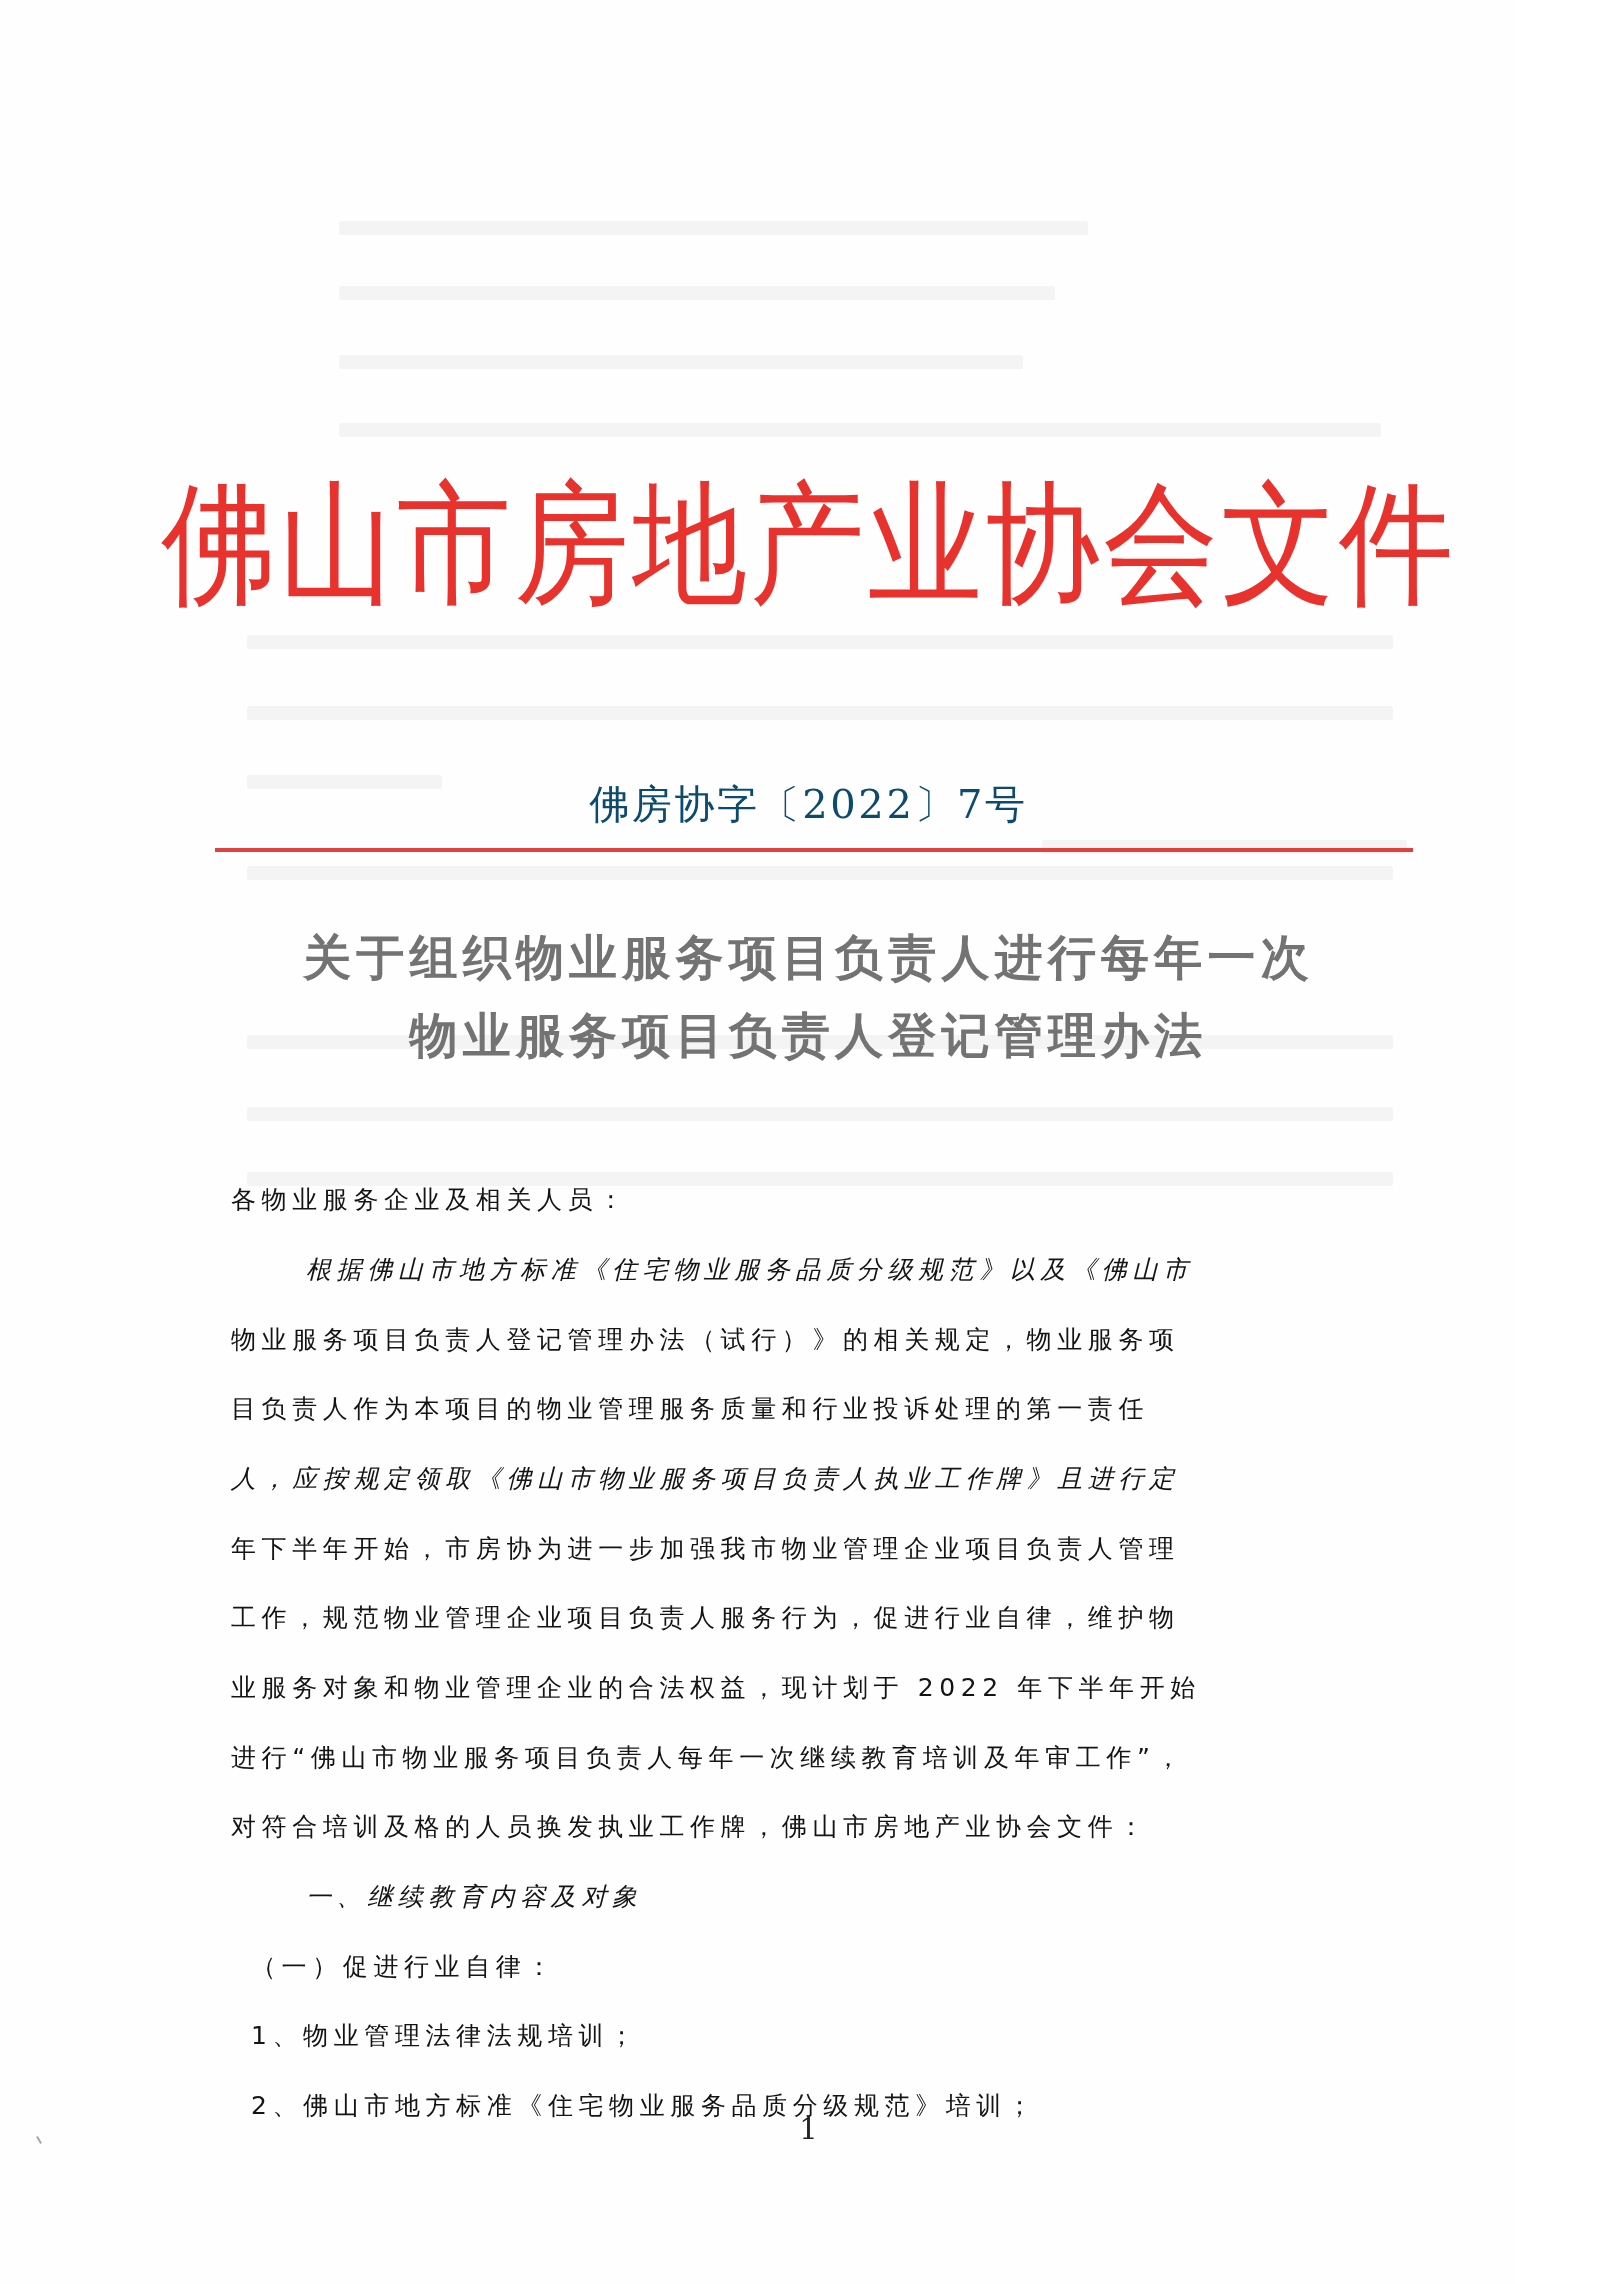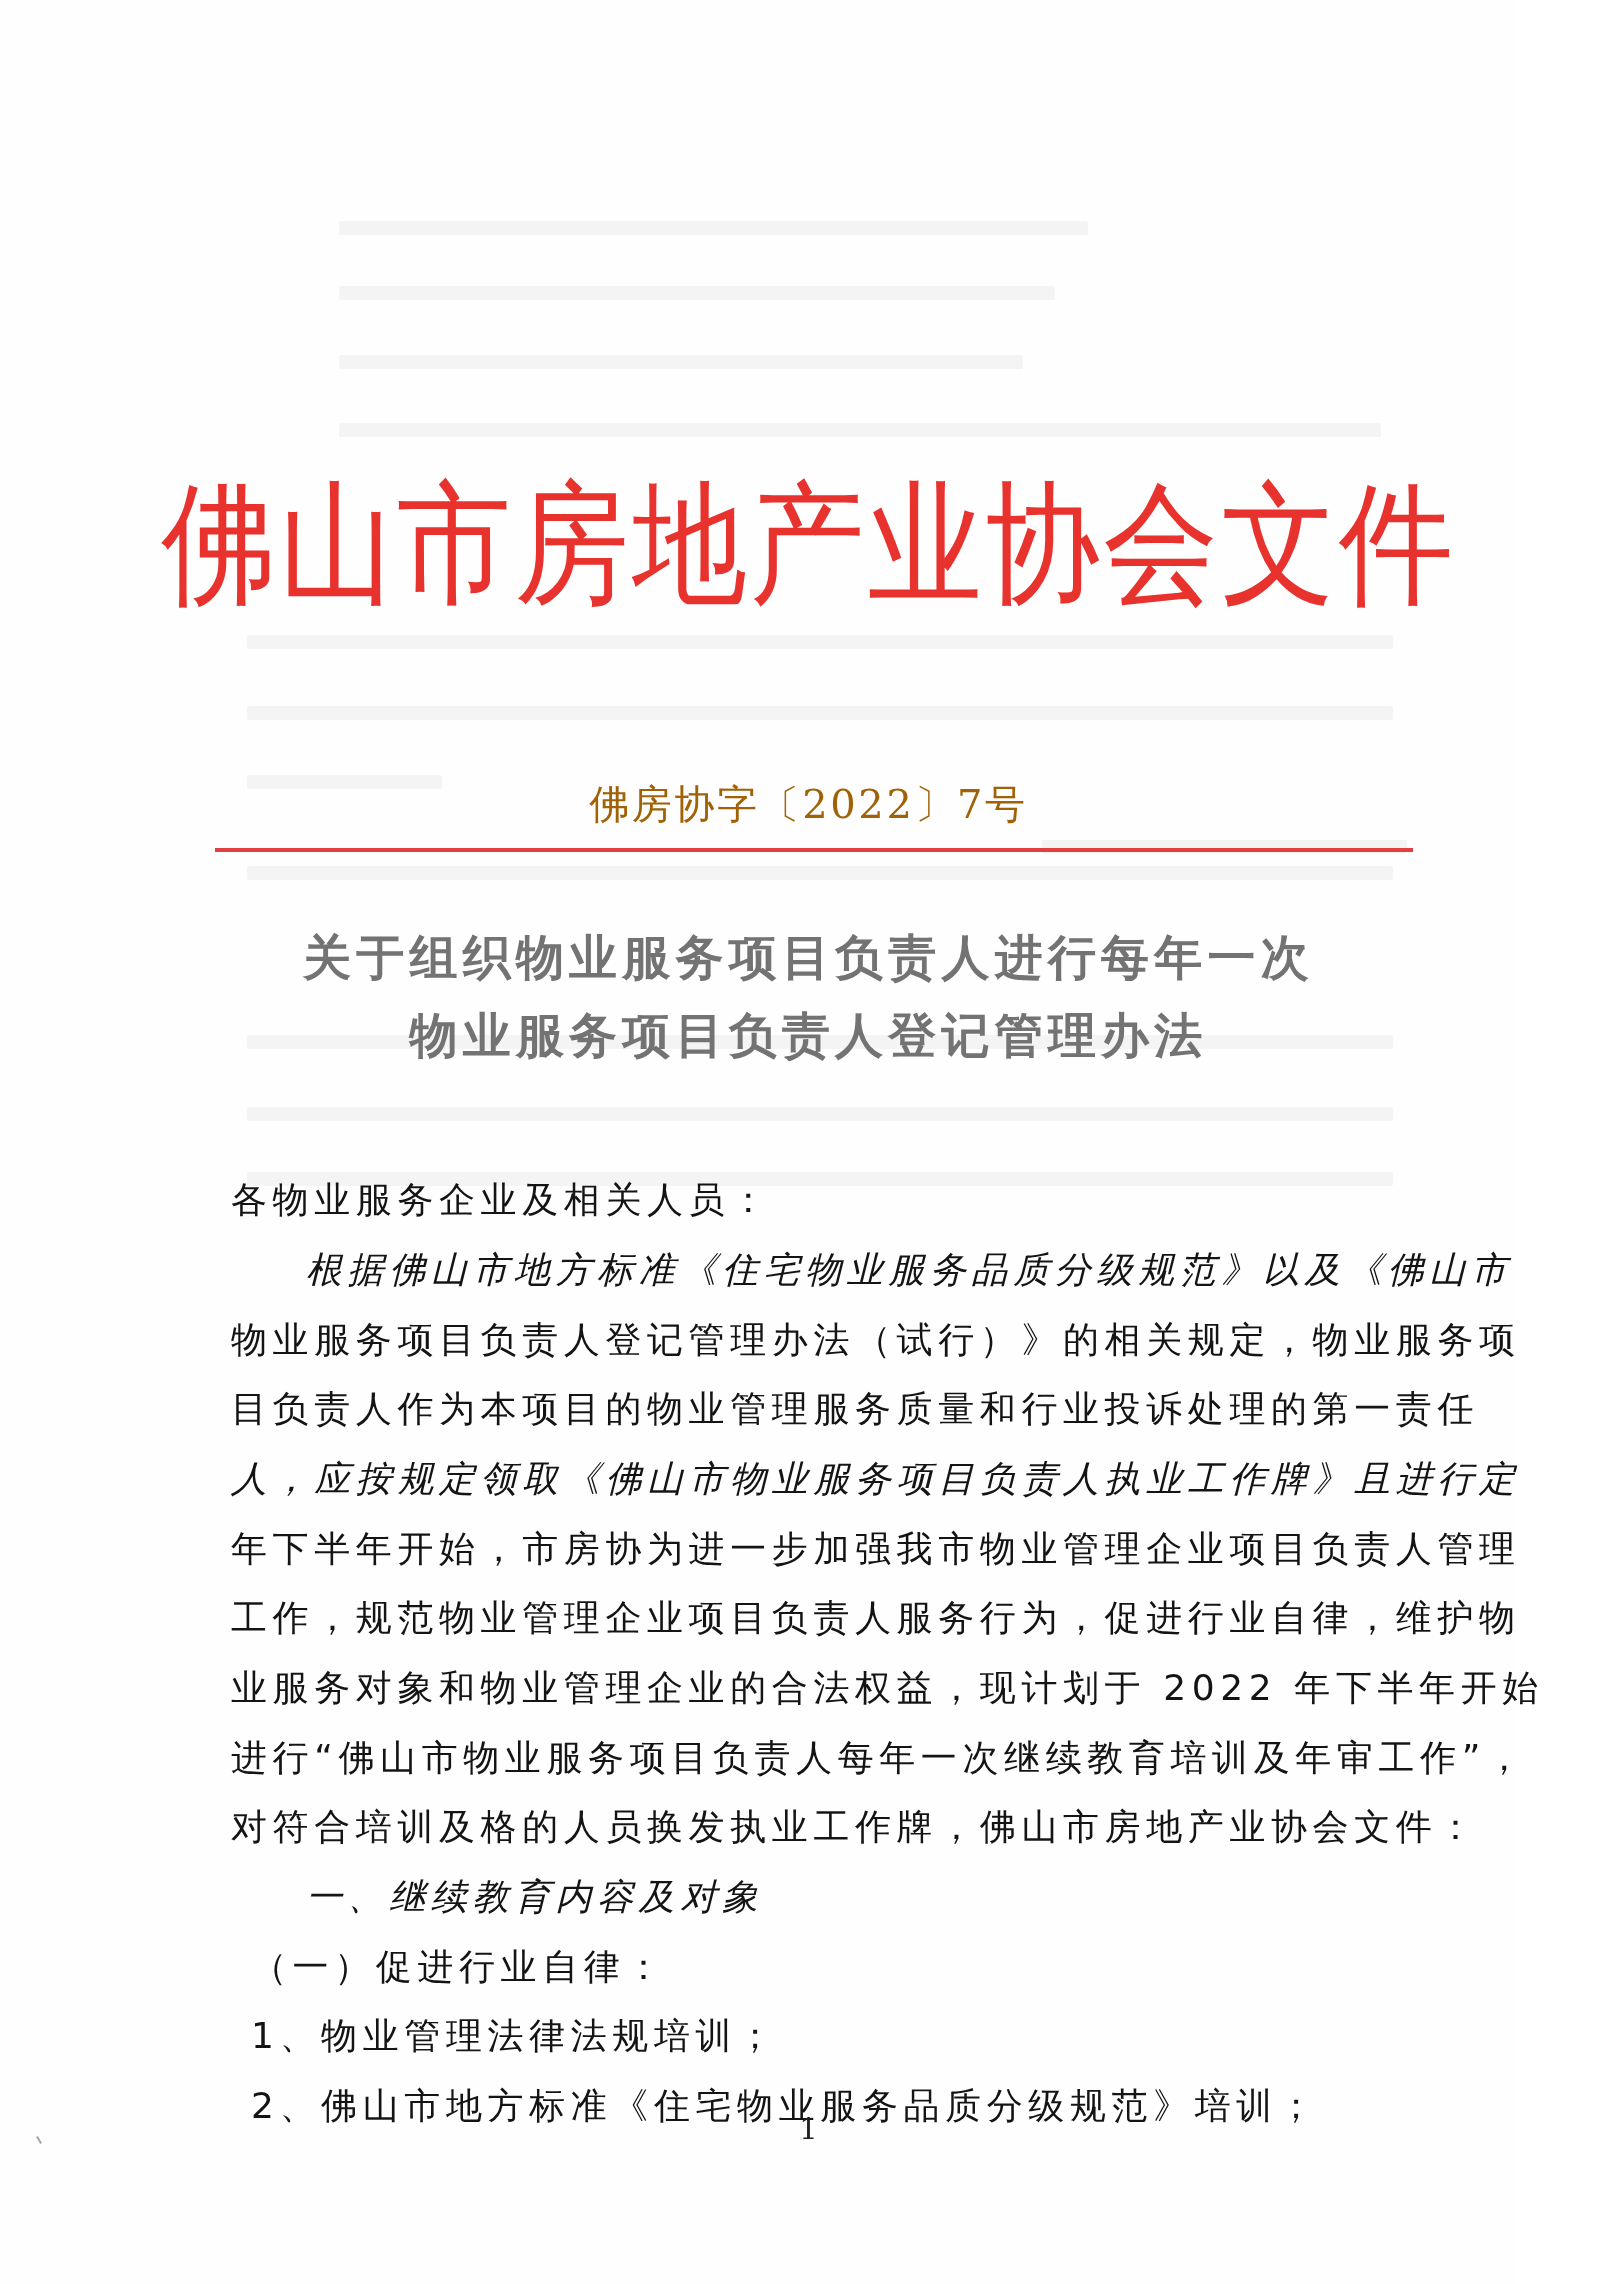--- a/index.html
+++ b/index.html
@@ -45,21 +45,21 @@
     font-weight: normal;
   }
   .doc-number {
     position: absolute;
     left: 0;
     width: 1617px;
     top: 778px;
     text-align: center;
     font-size: 40px;
     line-height: 52px;
-    color: #a16207;
+    color: #0c4a6e;
     letter-spacing: 2.6px;
   }
   .red-rule {
     position: absolute;
     left: 215px;
     width: 1198px;
     top: 848px;
     height: 3.9px;
     background: #e04040;
   }
@@ -75,21 +75,21 @@
     color: #737373;
     letter-spacing: 5.2px;
   }
   .title.l1 { top: 928px; }
   .title.l2 { top: 1006px; }
   .body-text {
     position: absolute;
     left: 231px;
     width: 1172px;
     font-family: "DejaVu Sans", "Liberation Sans", sans-serif;
-    font-size: 36px;
+    font-size: 25px;
     line-height: 70px;
     color: #141414;
     letter-spacing: 5.6px;
     white-space: nowrap;
   }
   .salutation { top: 1165px; }
   .para-line { left: 231px; }
   .indent { left: 306px; font-style: italic; }
   .page-num {
     position: absolute;

